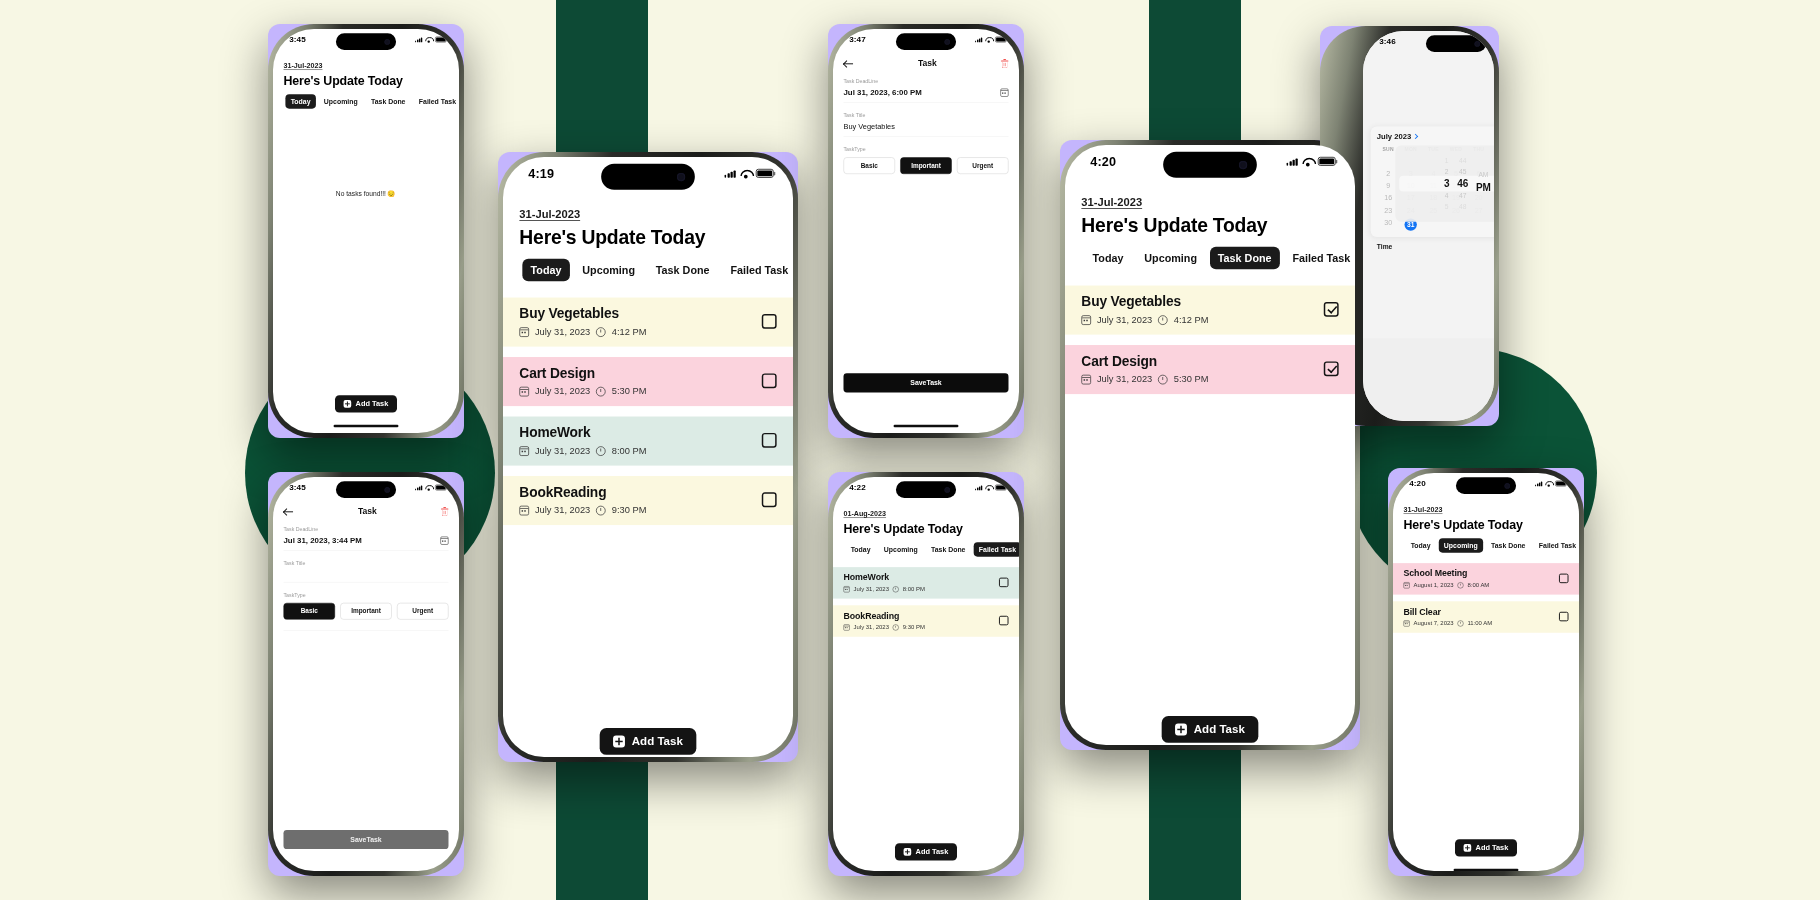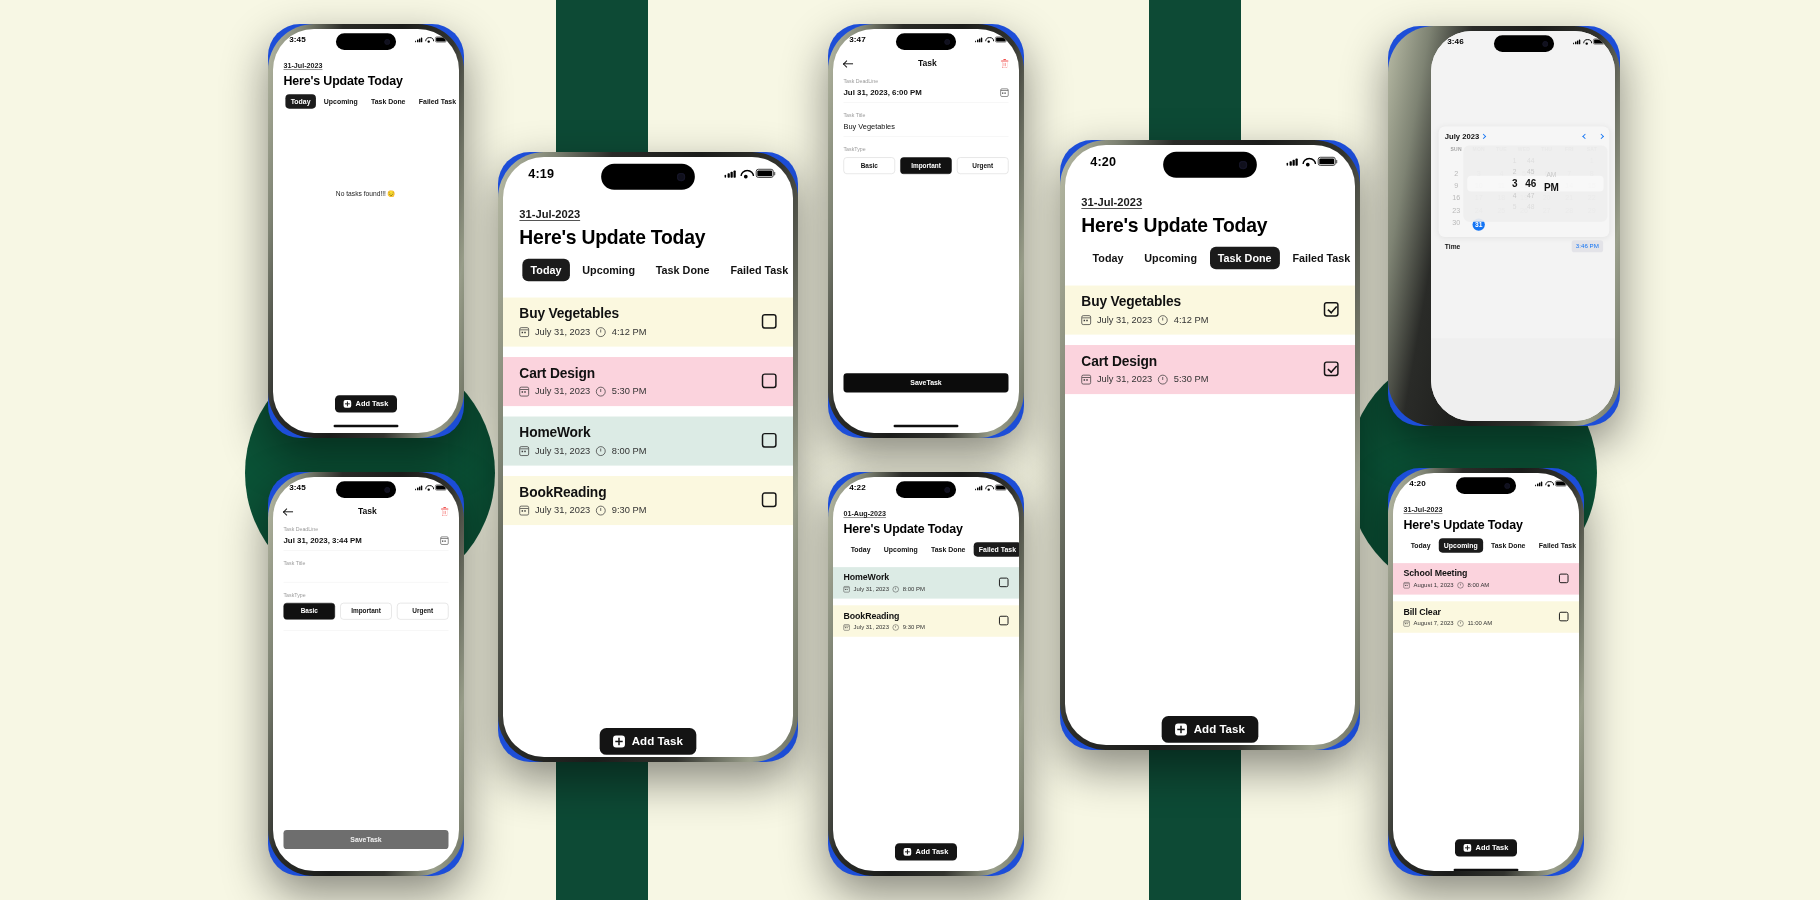--- a/index.html
+++ b/index.html
@@ -18,22 +18,22 @@
   .bg-band.b2 { left:1149px; }
   .bg-circle {
     position:absolute; border-radius:50%; background:#0d5c40;
   }
   .bg-circle.c1 { left:245px; top:348px; width:250px; height:250px; background:#0b5337; }
   .bg-circle.c2 { left:1347px; top:348px; width:250px; height:250px; background:#0b5337; }
 
   
   .phone {
     position:absolute;
-    border-radius:32px;
-    background:#1d4ed8;
+    border-radius:12px;
+    background:#c4b5fd;
     padding:5px;
     box-shadow: 0 18px 46px rgba(0,0,0,.45);
   }
   .phone .band {
     position:absolute; inset:0; border-radius:46px;
     background: linear-gradient(100deg,#b9bca6 0%, #7e8373 14%, #2a2b28 28%, #1b1c1a 50%, #32332e 70%, #9ba08c 88%, #6e7263 100%);
     z-index:0;
   }
   .phone .screen {
     position:relative; z-index:2;
@@ -627,21 +627,21 @@
             <span class="plus-ico"></span>
             <span>Add Task</span>
           </div>
         </div>
 
       </div>
     </div>
   </div>
 </div>
 
-<div class="phone" style="left:1388px; top:26px; width:232px; height:400px;padding-left:43px;">
+<div class="phone" style="left:1320px; top:26px; width:179px; height:400px;padding-left:43px;">
   <div class="band"></div>
   <div class="screen">
     <div class="screen-inner">
       <div class="scaler" style="transform:scale(0.4769);">
         <div class="dp-screen">
           <div class="statusbar">
             <div class="sb-time">3:46</div>
             <div class="notch">
                 <div class="lens"></div>
               </div>

